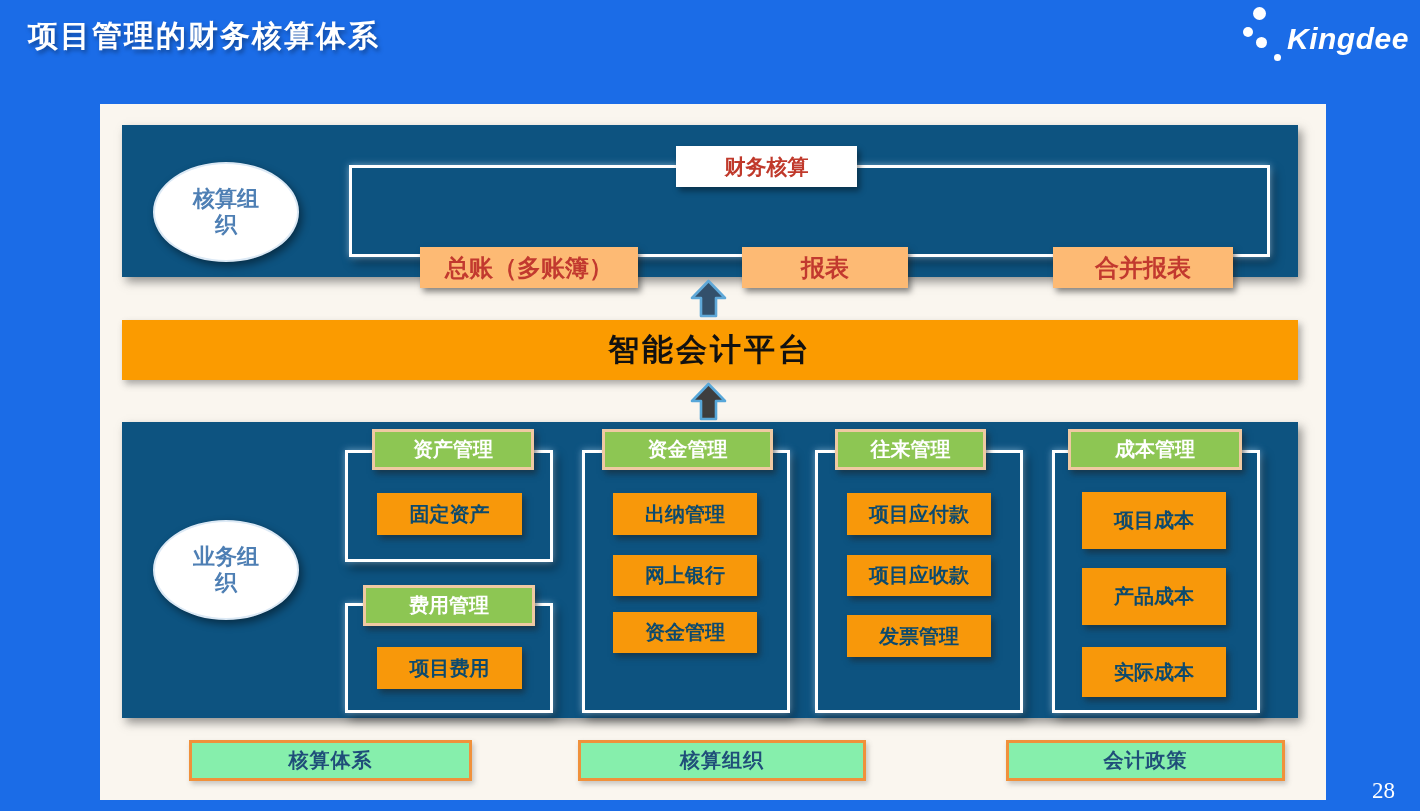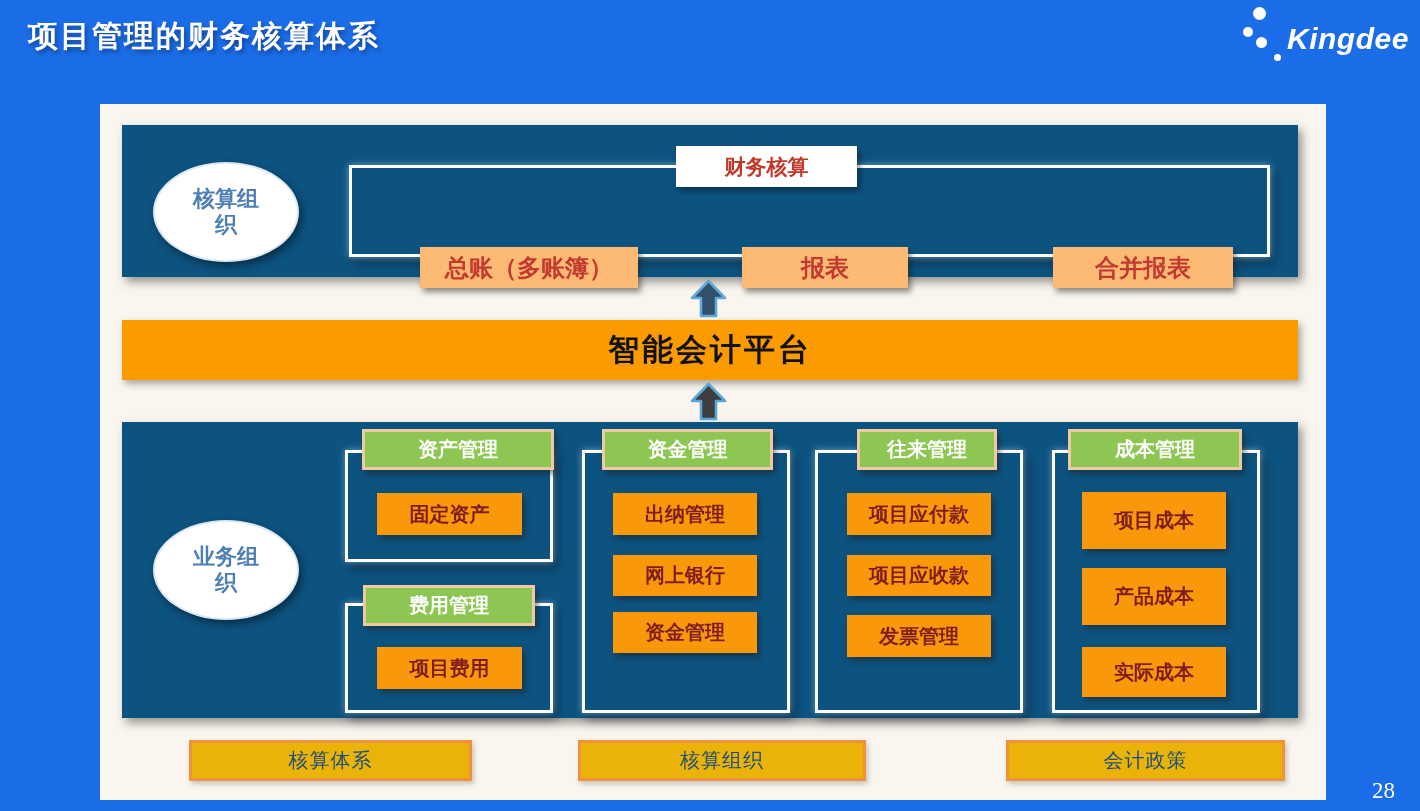--- a/index.html
+++ b/index.html
@@ -76,28 +76,28 @@
     height:41px;background:#8dc653;border:3px solid #efc9a2;
     box-shadow:3px 4px 6px rgba(30,30,30,0.5);
     display:flex;align-items:center;justify-content:center;
     color:#ffffff;font-size:20px;font-weight:bold;
   }
   
   .ob{
     background:#f8980a;
     box-shadow:3px 4px 6px rgba(30,30,30,0.5);
     display:flex;align-items:center;justify-content:center;
-    color:#7f1d1d;font-size:20px;font-weight:bold;
+    color:#0c4a6e;font-size:20px;font-weight:bold;
   }
   
   .fb{
-    top:740px;height:41px;background:#eab308;border:3px solid #f0913b;
+    top:740px;height:41px;background:#86efac;border:3px solid #f0913b;
     box-shadow:2px 3px 5px rgba(80,80,80,0.3);
     display:flex;align-items:center;justify-content:center;
-    color:#1f4e79;font-size:20px;font-weight:normal;letter-spacing:1px;
+    color:#1f4e79;font-size:20px;font-weight:bold;letter-spacing:1px;
   }
   .pagenum{
     left:1372px;top:778px;color:#ffffff;font-size:23px;
     font-family:"Liberation Serif","DejaVu Serif",serif;
   }
 </style>
 </head>
 <body>
 
 <div id="root">
@@ -137,24 +137,24 @@
   <div class="abs ellipse" style="left:153px;top:520px;">
     <span>业务组织</span>
   </div>
 
   <div class="abs colbox" style="left:345px;top:450px;width:208px;height:112px;"></div>
   <div class="abs colbox" style="left:345px;top:603px;width:208px;height:110px;"></div>
   <div class="abs colbox" style="left:582px;top:450px;width:208px;height:263px;"></div>
   <div class="abs colbox" style="left:815px;top:450px;width:208px;height:263px;"></div>
   <div class="abs colbox" style="left:1052px;top:450px;width:208px;height:263px;"></div>
 
-  <div class="abs gh" style="left:362px;top:429px;width:192px;">资产管理</div>
+  <div class="abs gh" style="left:372px;top:429px;width:162px;">资产管理</div>
   <div class="abs gh" style="left:363px;top:585px;width:172px;">费用管理</div>
   <div class="abs gh" style="left:602px;top:429px;width:171px;">资金管理</div>
-  <div class="abs gh" style="left:857px;top:429px;width:140px;font-family:Liberation Serif, serif;">往来管理</div>
+  <div class="abs gh" style="left:835px;top:429px;width:151px;font-family:Liberation Serif, serif;">往来管理</div>
   <div class="abs gh" style="left:1068px;top:429px;width:174px;">成本管理</div>
 
   <div class="abs ob" style="left:377px;top:493px;width:145px;height:42px;">固定资产</div>
   <div class="abs ob" style="left:377px;top:647px;width:145px;height:42px;">项目费用</div>
 
   <div class="abs ob" style="left:613px;top:493px;width:144px;height:42px;">出纳管理</div>
   <div class="abs ob" style="left:613px;top:555px;width:144px;height:41px;">网上银行</div>
   <div class="abs ob" style="left:613px;top:612px;width:144px;height:41px;">资金管理</div>
 
   <div class="abs ob" style="left:847px;top:493px;width:144px;height:42px;">项目应付款</div>

